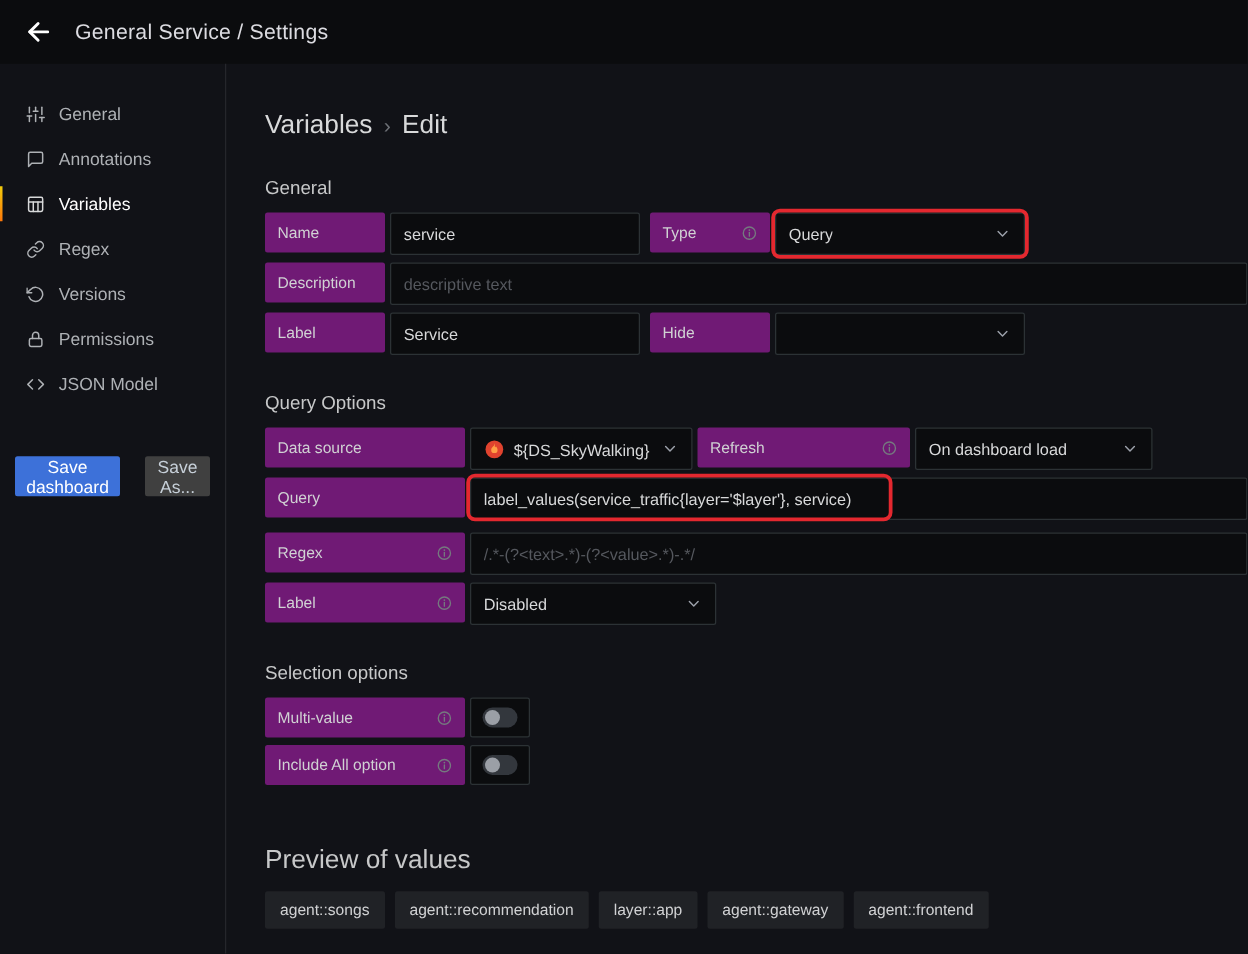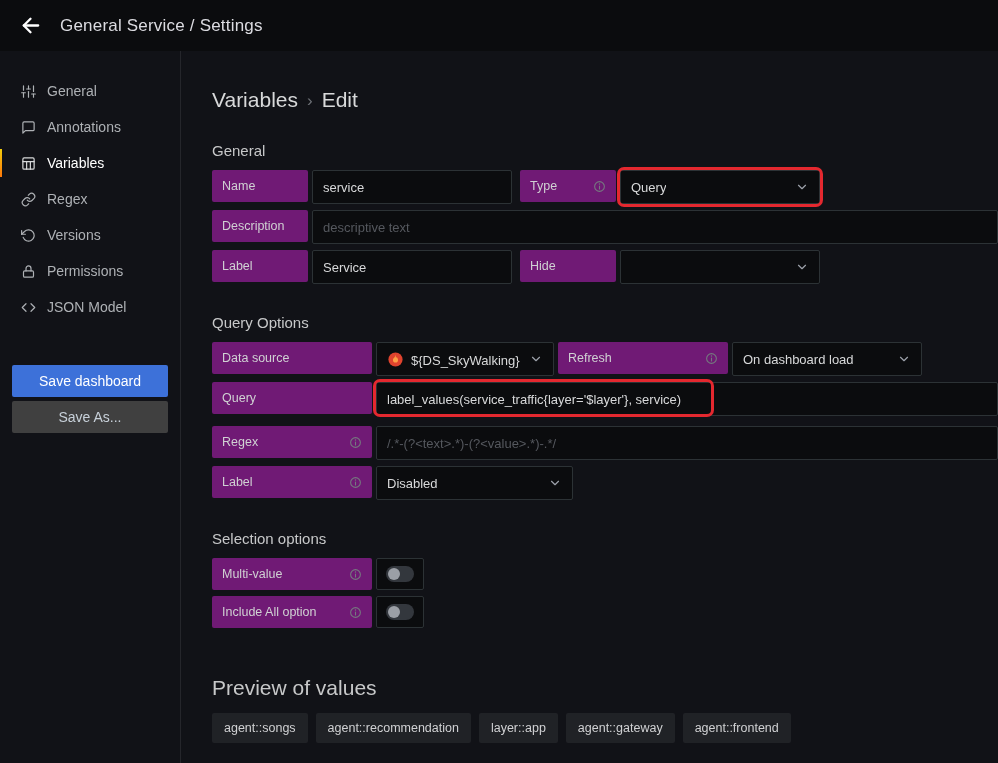--- a/index.html
+++ b/index.html
@@ -14,21 +14,21 @@
   .layout{display:flex;height:712px}
 
   
   .sidebar{width:181px;border-right:1px solid #25262b;padding-top:22px;display:flex;flex-direction:column;flex:none}
   .nav-item{display:flex;align-items:center;gap:11px;height:36px;padding:0 8px 0 21px;color:#aeb1b5;font-size:14px;cursor:pointer;position:relative}
   .nav-item .nav-icon{display:flex;align-items:center}
   .nav-item svg{width:15px;height:15px;stroke:#aeb1b5;fill:none;stroke-width:1.9;stroke-linecap:round;stroke-linejoin:round;flex:none}
   .nav-item.active{color:#ffffff}
   .nav-item.active svg{stroke:#d8d9da}
   .nav-item.active::before{content:"";position:absolute;left:0;top:4px;bottom:4px;width:2px;background:linear-gradient(#f2cc0c,#ff780a)}
-  .sidebar-buttons{margin:40px 12px 0;display:flex;flex-direction:column;gap:4px}
+  .sidebar-buttons{margin:40px 12px 0;display:flex;flex-direction:row;gap:20px}
   .btn{height:32px;border:none;border-radius:2px;font-size:14px;font-weight:500;cursor:pointer;font-family:inherit}
   .btn-primary{background:#3d71d9;color:#ffffff}
   .btn-secondary{background:#404040;color:#c7d0d9}
 
   
   .main{flex:1;padding:37px 0 0 31px;overflow:hidden}
   .breadcrumb{font-size:21px;color:#d8d9da;display:flex;align-items:center;gap:9px}
   .breadcrumb .crumb{cursor:pointer}
   .breadcrumb .sep{color:#6e7177;font-size:17px;padding-top:2px}
   .section-heading{font-size:15px;font-weight:400;color:#c7c8c9;margin:30px 0 11px}

